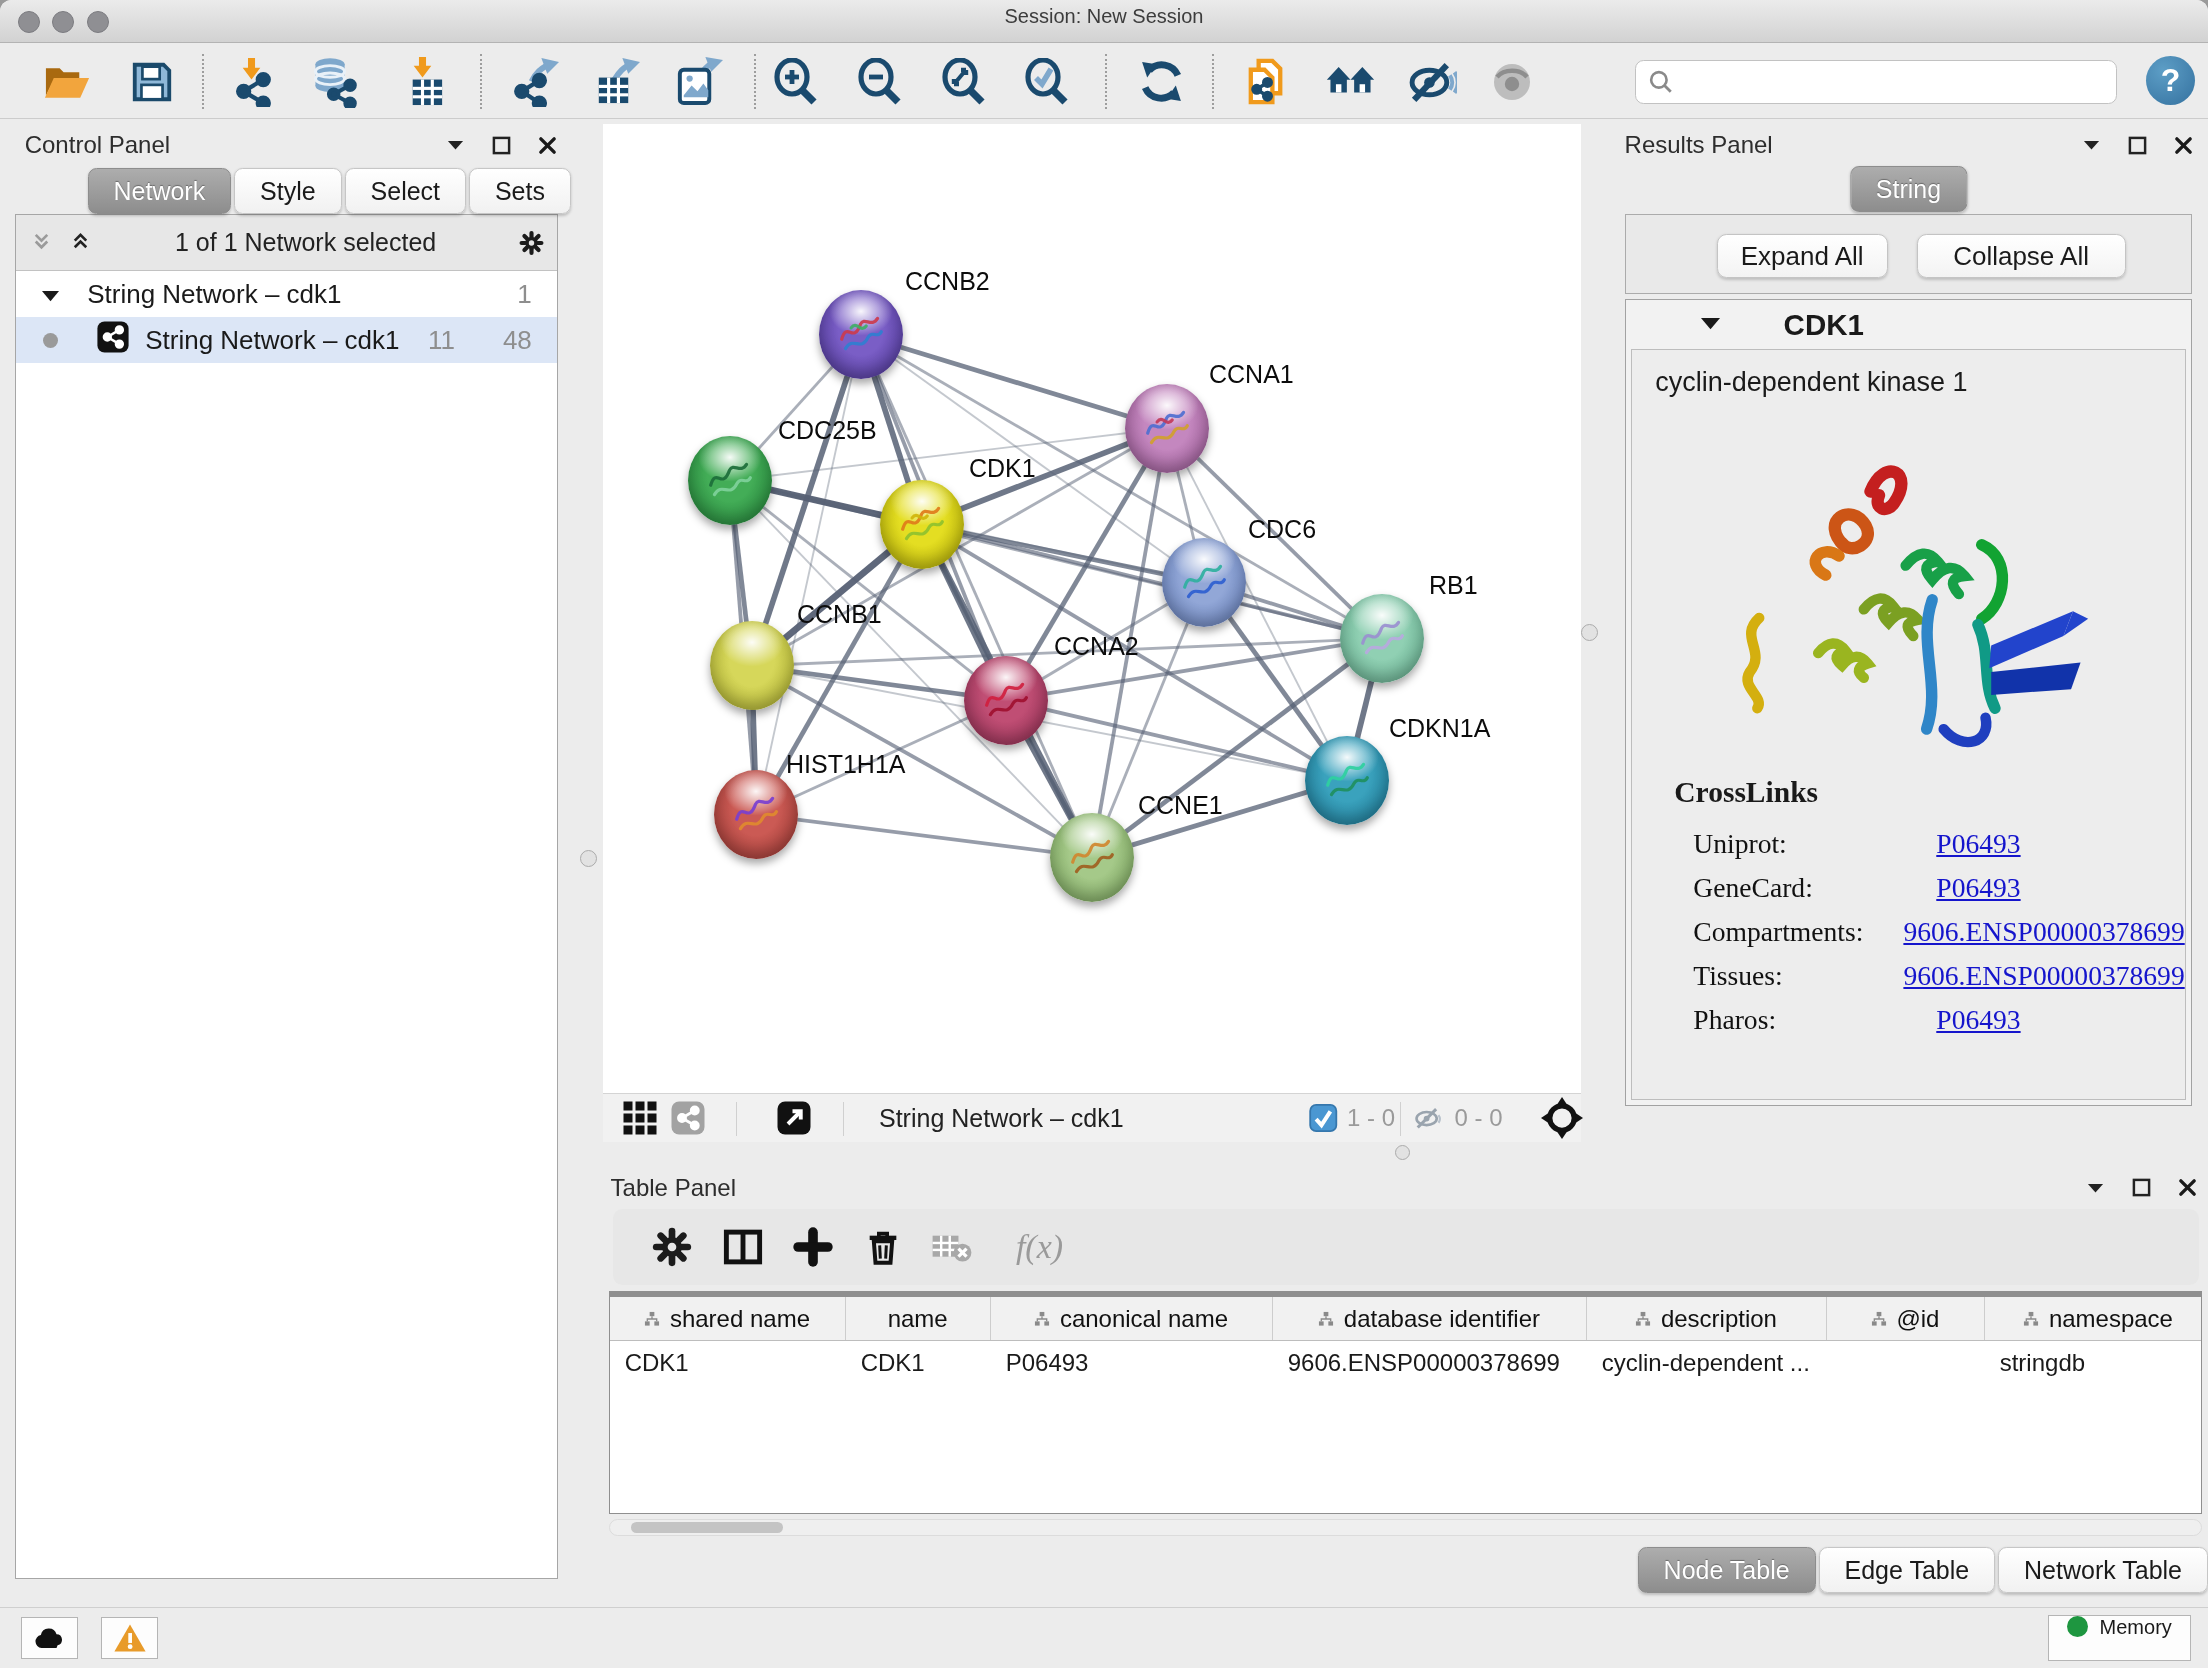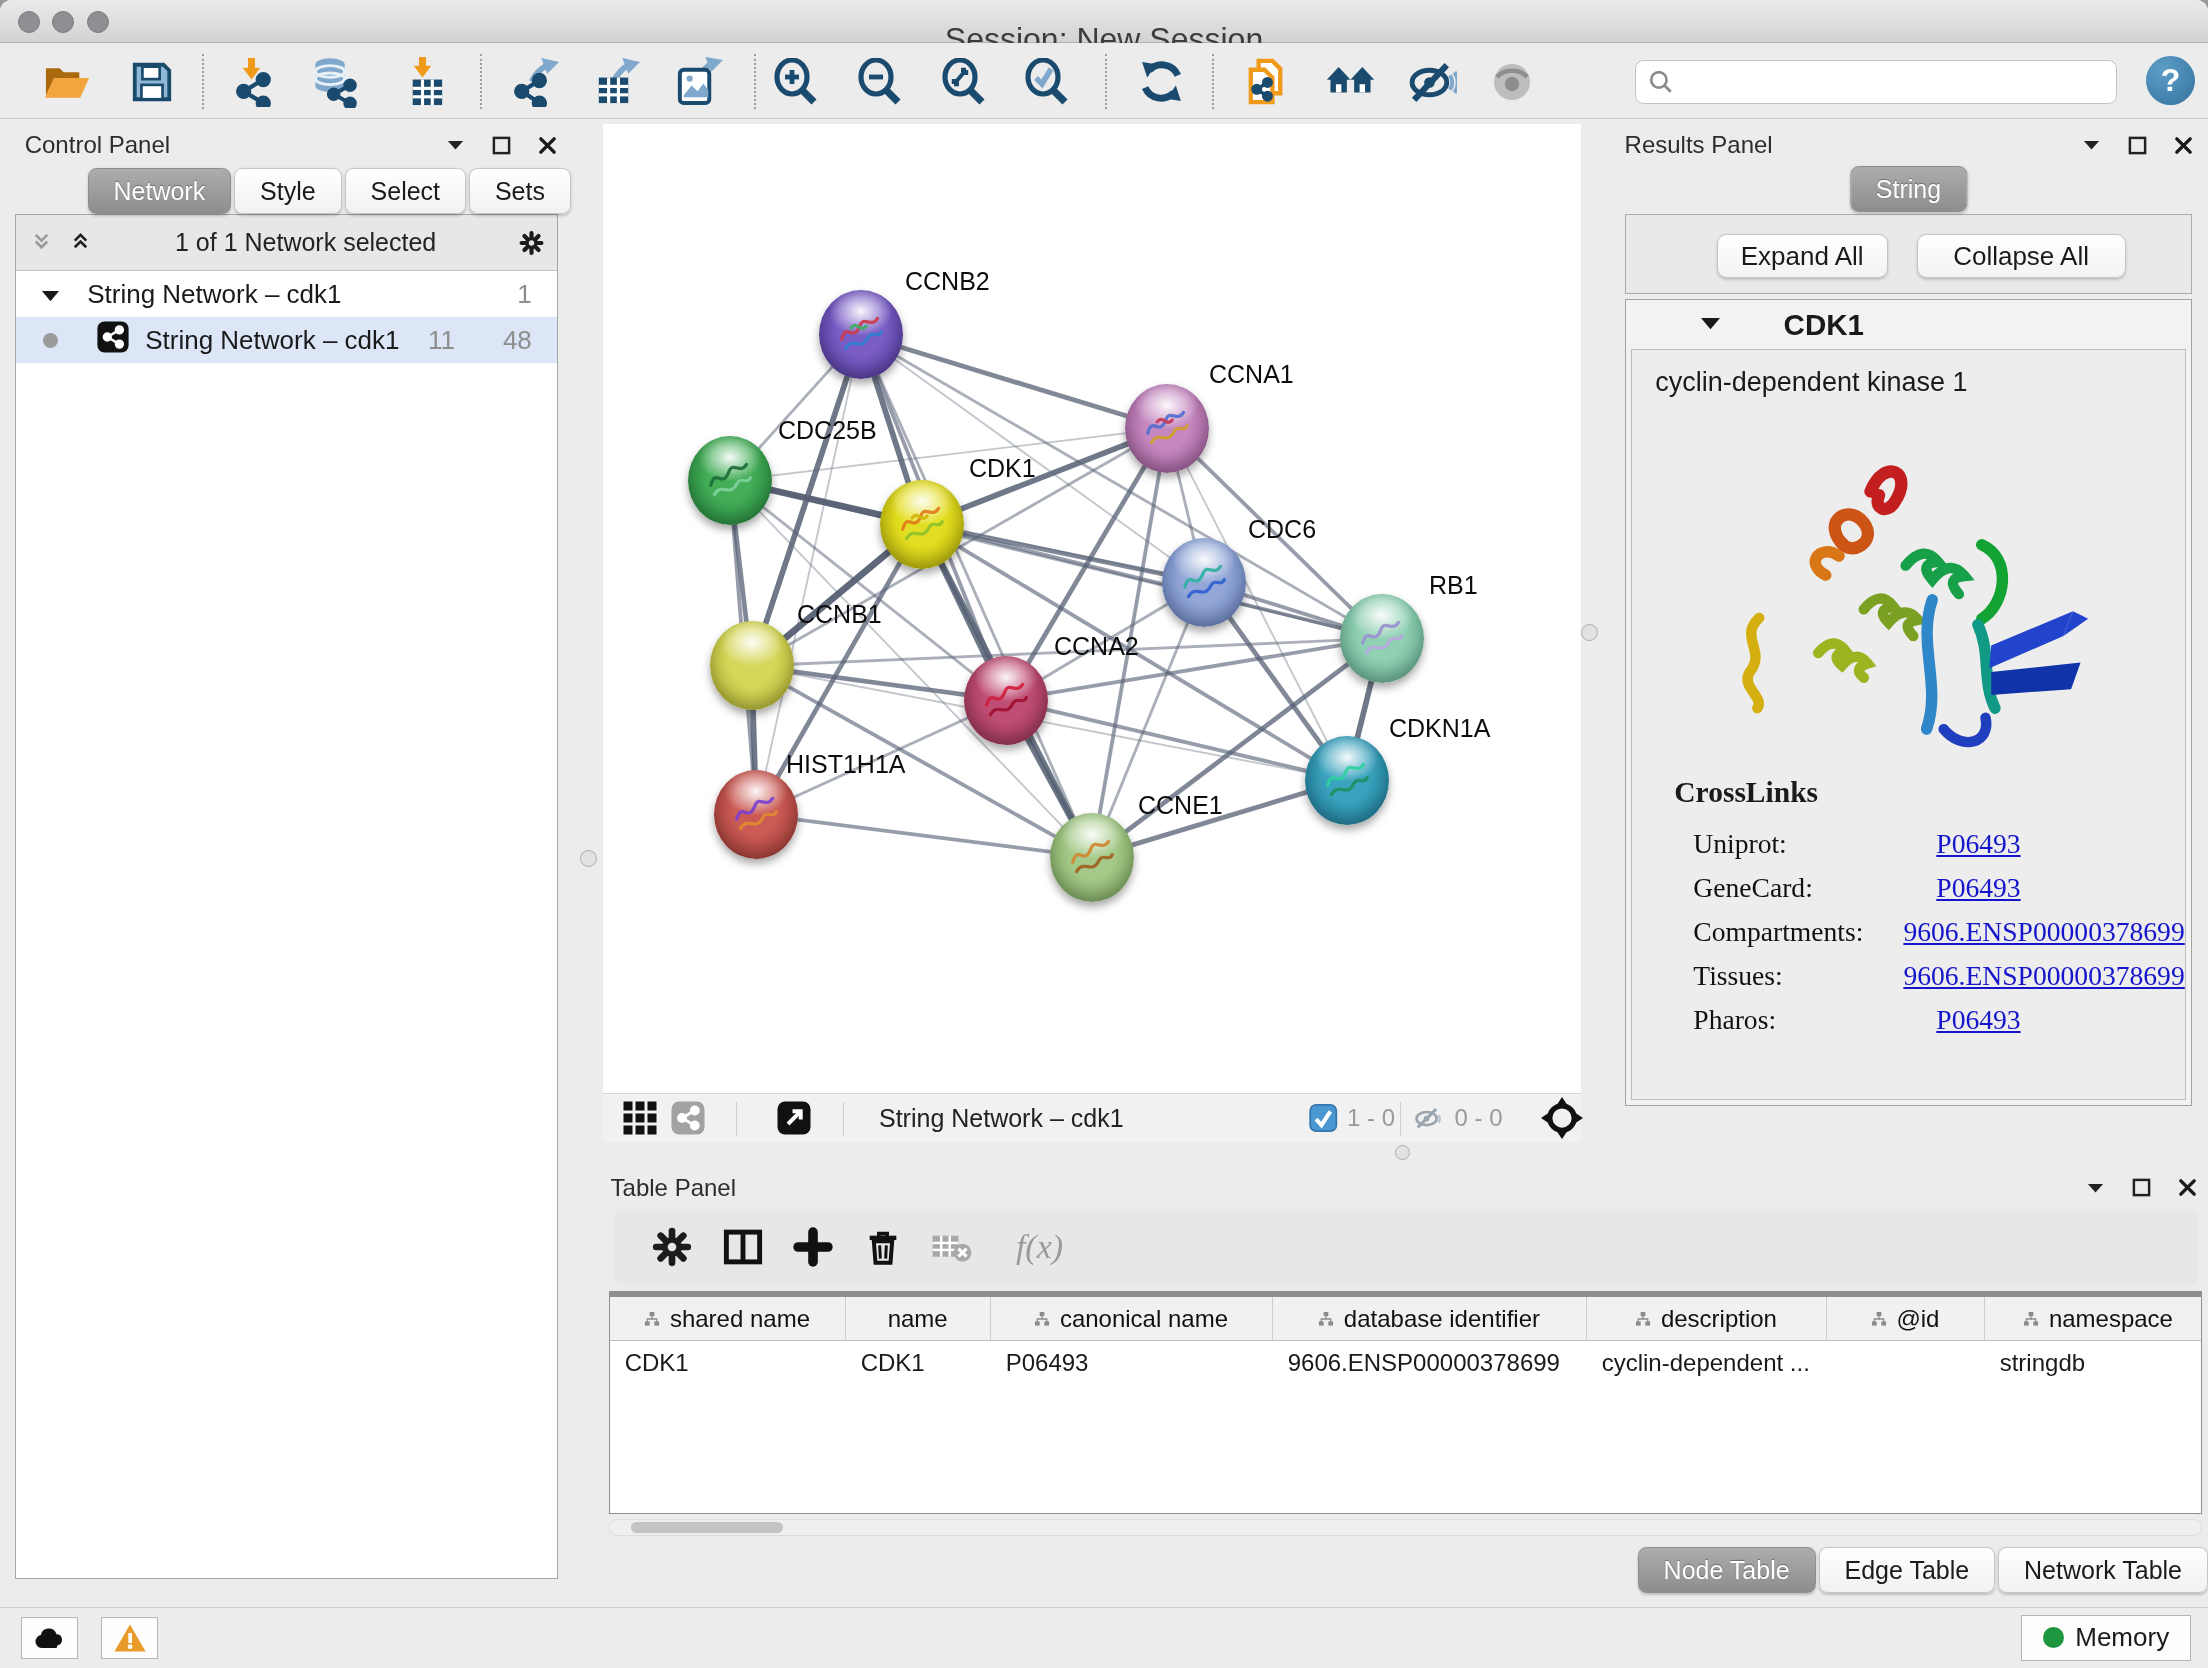--- a/index.html
+++ b/index.html
@@ -3,21 +3,21 @@
 <meta charset="utf-8">
 <style>
   html,body{margin:0;padding:0;background:#9a9a9a;}
   *{box-sizing:border-box;}
   .app{position:relative;width:2208px;height:1668px;background:#ececec;overflow:hidden;
        font-family:"Liberation Sans","DejaVu Sans",sans-serif;color:#1a1a1a;border-radius:11.4px 11.4px 0 0;}
   
   .titlebar{position:absolute;left:0;top:0;width:100%;height:43px;
     background:linear-gradient(#ebebeb,#d2d2d2);border-bottom:1px solid #b3b3b3;border-radius:11.4px 11.4px 0 0;}
   .tl{position:absolute;top:10.5px;width:22px;height:22px;border-radius:50%;background:#8f8f93;border:1px solid #7c7c80;}
-  .title-text{position:absolute;left:0;right:0;top:21px;text-align:center;font-size:32px;color:#3c3c3c;}
+  .title-text{position:absolute;left:0;right:0;top:5px;text-align:center;font-size:20px;color:#3c3c3c;}
   
   .toolbar{position:absolute;left:0;top:43px;width:100%;height:76px;background:#ececec;border-bottom:1px solid #cccccc;}
   .tb-item{position:absolute;top:13.3px;width:51px;height:51px;display:flex;align-items:center;justify-content:center;}
   .tb-sep{position:absolute;top:11.4px;height:55px;border-left:2.9px dotted #9d9d9d;width:0;}
   .search-box{position:absolute;left:1635px;top:17px;width:482px;height:44px;background:#fff;border:1.9px solid #c2c2c2;
     border-radius:8.6px;display:flex;align-items:center;padding-left:11.4px;}
   .search-box svg{flex:0 0 auto;}
   .search-input{border:none;outline:none;flex:1;height:36px;font-size:23px;background:transparent;margin-left:7.6px;}
   .help-btn{position:absolute;left:2146px;top:13.3px;width:49px;height:49px;border-radius:50%;
     background:radial-gradient(circle at 35% 30%, #5d9ec6, #34719f);display:flex;align-items:center;justify-content:center;
@@ -85,22 +85,22 @@
   .tbl-head{display:flex;height:44px;background:#f1f1f1;border-bottom:1.9px solid #bdbdbd;}
   .th{display:flex;align-items:center;justify-content:center;gap:9.5px;border-right:1.9px solid #cdcdcd;font-size:24px;color:#111;overflow:hidden;white-space:nowrap;flex:0 0 auto;}
   .tbl-row{display:flex;height:44px;background:#fff;}
   .td{display:flex;align-items:center;padding-left:15px;font-size:24px;overflow:hidden;white-space:nowrap;flex:0 0 auto;}
   .tp-scroll{position:absolute;left:5.7px;right:5.7px;top:354px;height:17px;background:#efefef;border:1px solid #dcdcdc;border-radius:8.6px;}
   .tp-thumb{position:absolute;left:21px;top:1.9px;width:152px;height:11.4px;background:#c4c4c4;border-radius:5.7px;}
   .tp-tabs{position:absolute;left:0;right:0;top:382px;display:flex;justify-content:flex-end;gap:2.9px;}
   
   .statusbar{position:absolute;left:0;bottom:0;width:100%;height:61px;background:#ececec;border-top:1px solid #cfcfcf;}
   .sb-btn{position:absolute;top:8.6px;height:42px;background:#fdfdfd;border:1.9px solid #b5b5b5;display:flex;align-items:center;justify-content:center;}
-  .memory-btn{position:absolute;right:17px;top:6.7px;height:46px;width:170px;background:#fdfdfd;border:1.9px solid #b5b5b5;
-    display:flex;align-items:center;justify-content:center;gap:11.4px;font-size:26px;}
+  .memory-btn{position:absolute;right:17px;top:6.7px;height:46px;width:143px;background:#fdfdfd;border:1.9px solid #b5b5b5;
+    display:flex;justify-content:center;gap:11.4px;font-size:20px;}
   .mem-dot{width:21px;height:21px;border-radius:50%;}
   
   .grip{position:absolute;width:17px;height:17px;border-radius:50%;background:#e2e2e2;border:1px solid #ababab;}
 </style>
 </head>
 <body>
 
 <div class="app">
 
   <div class="titlebar">

